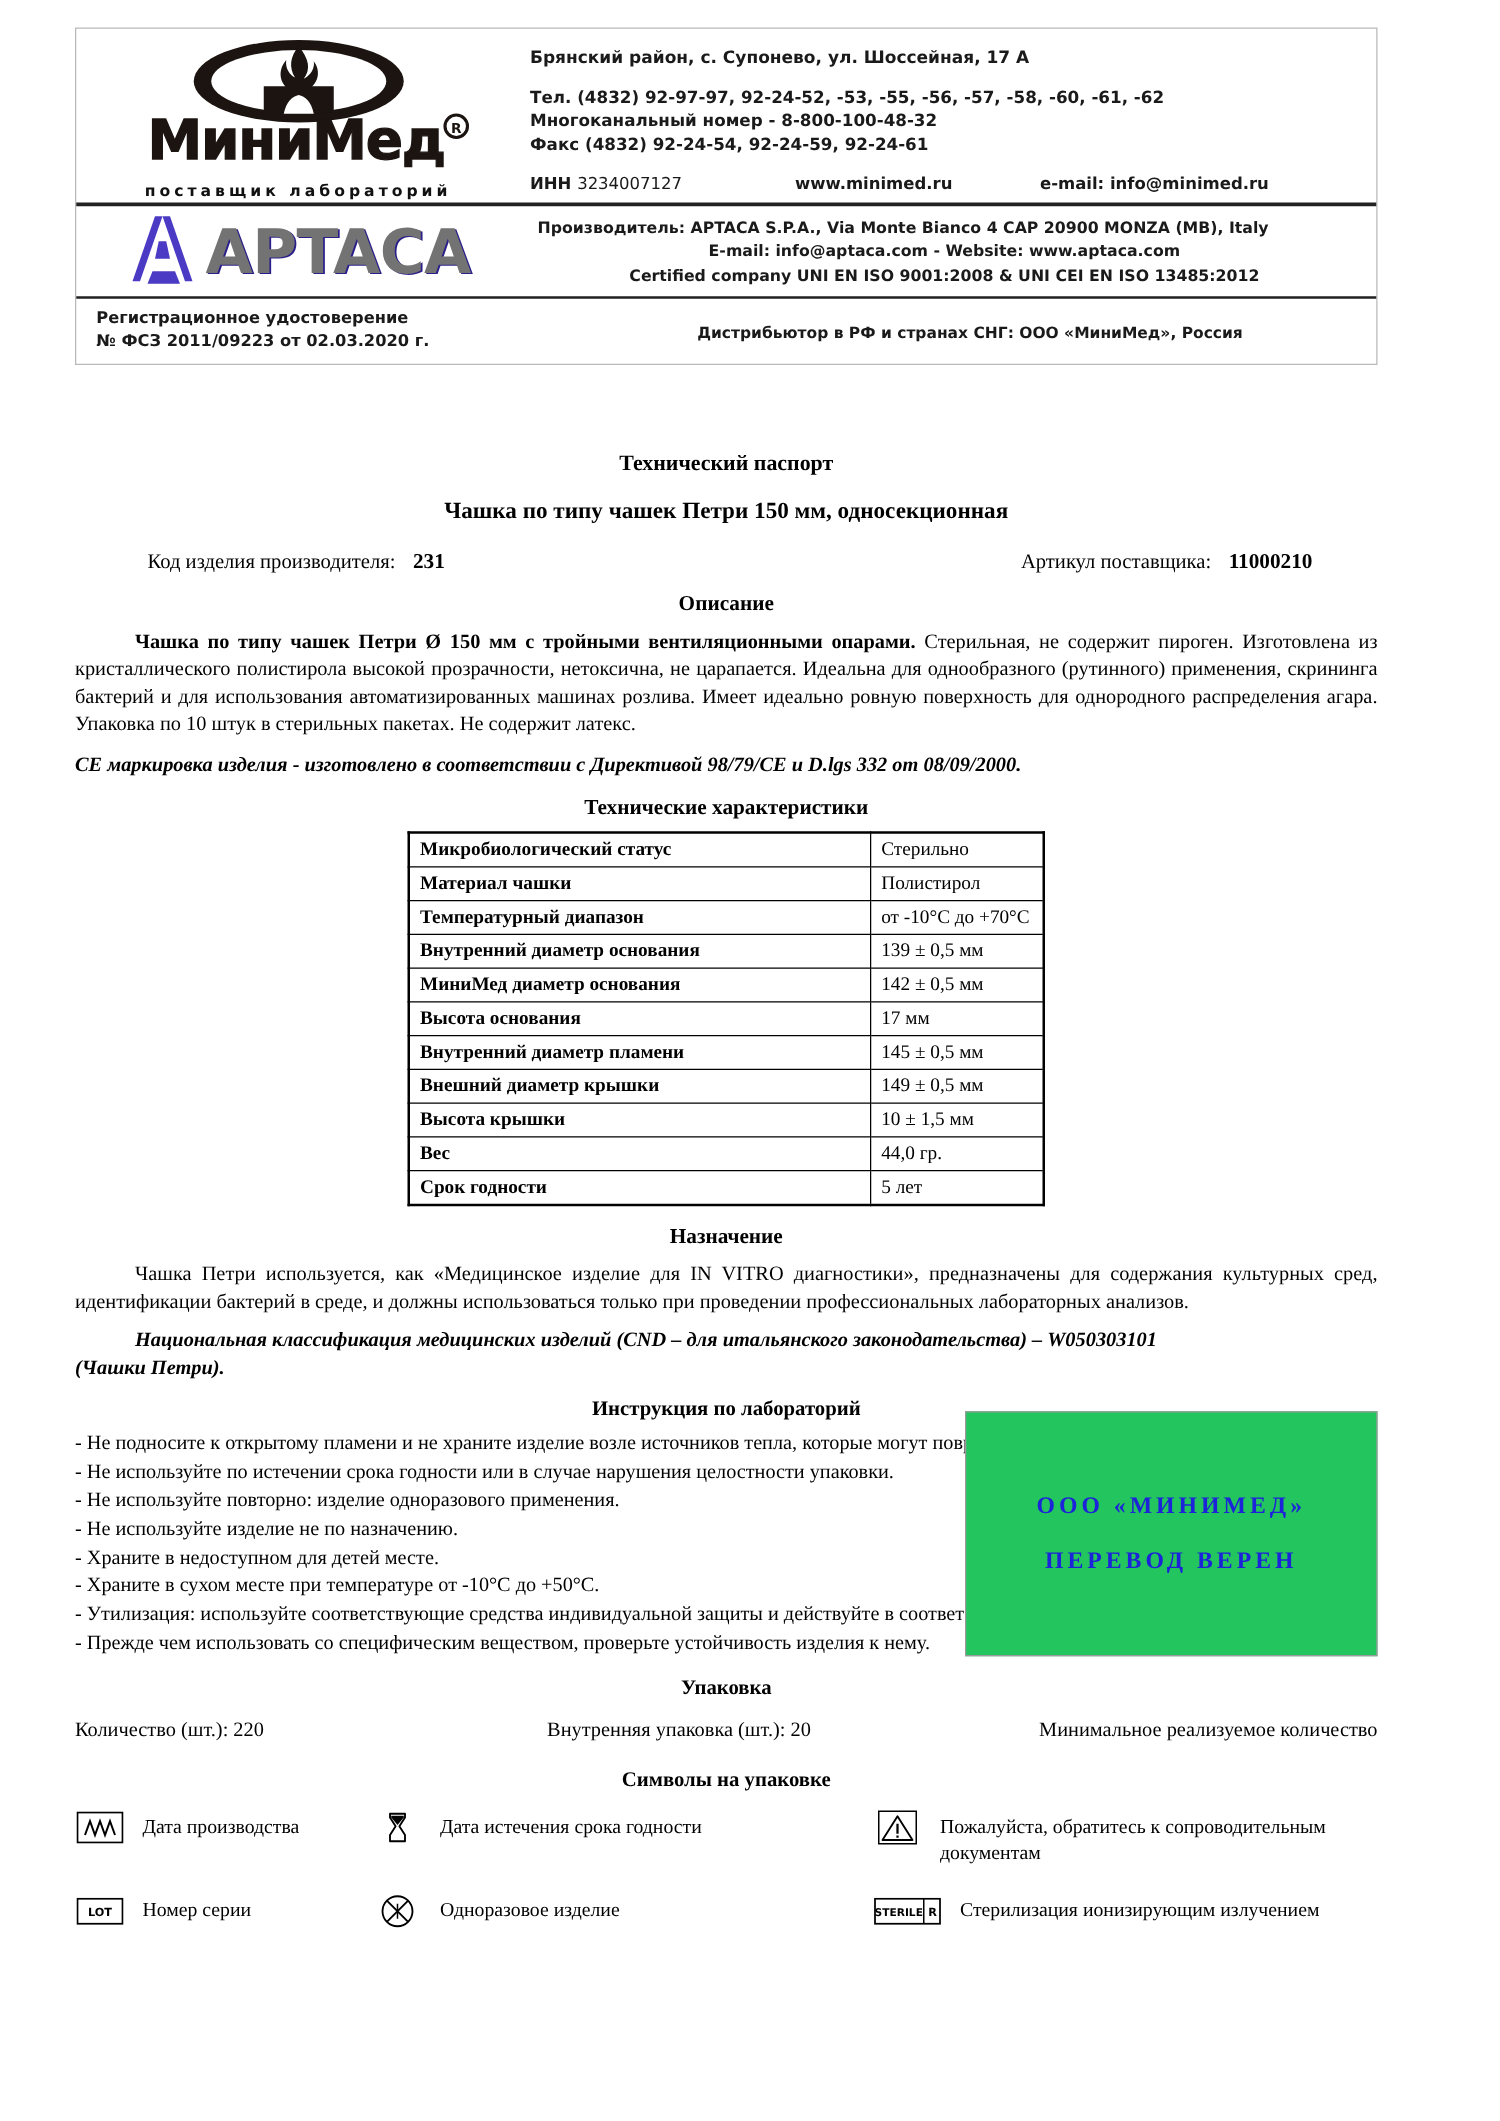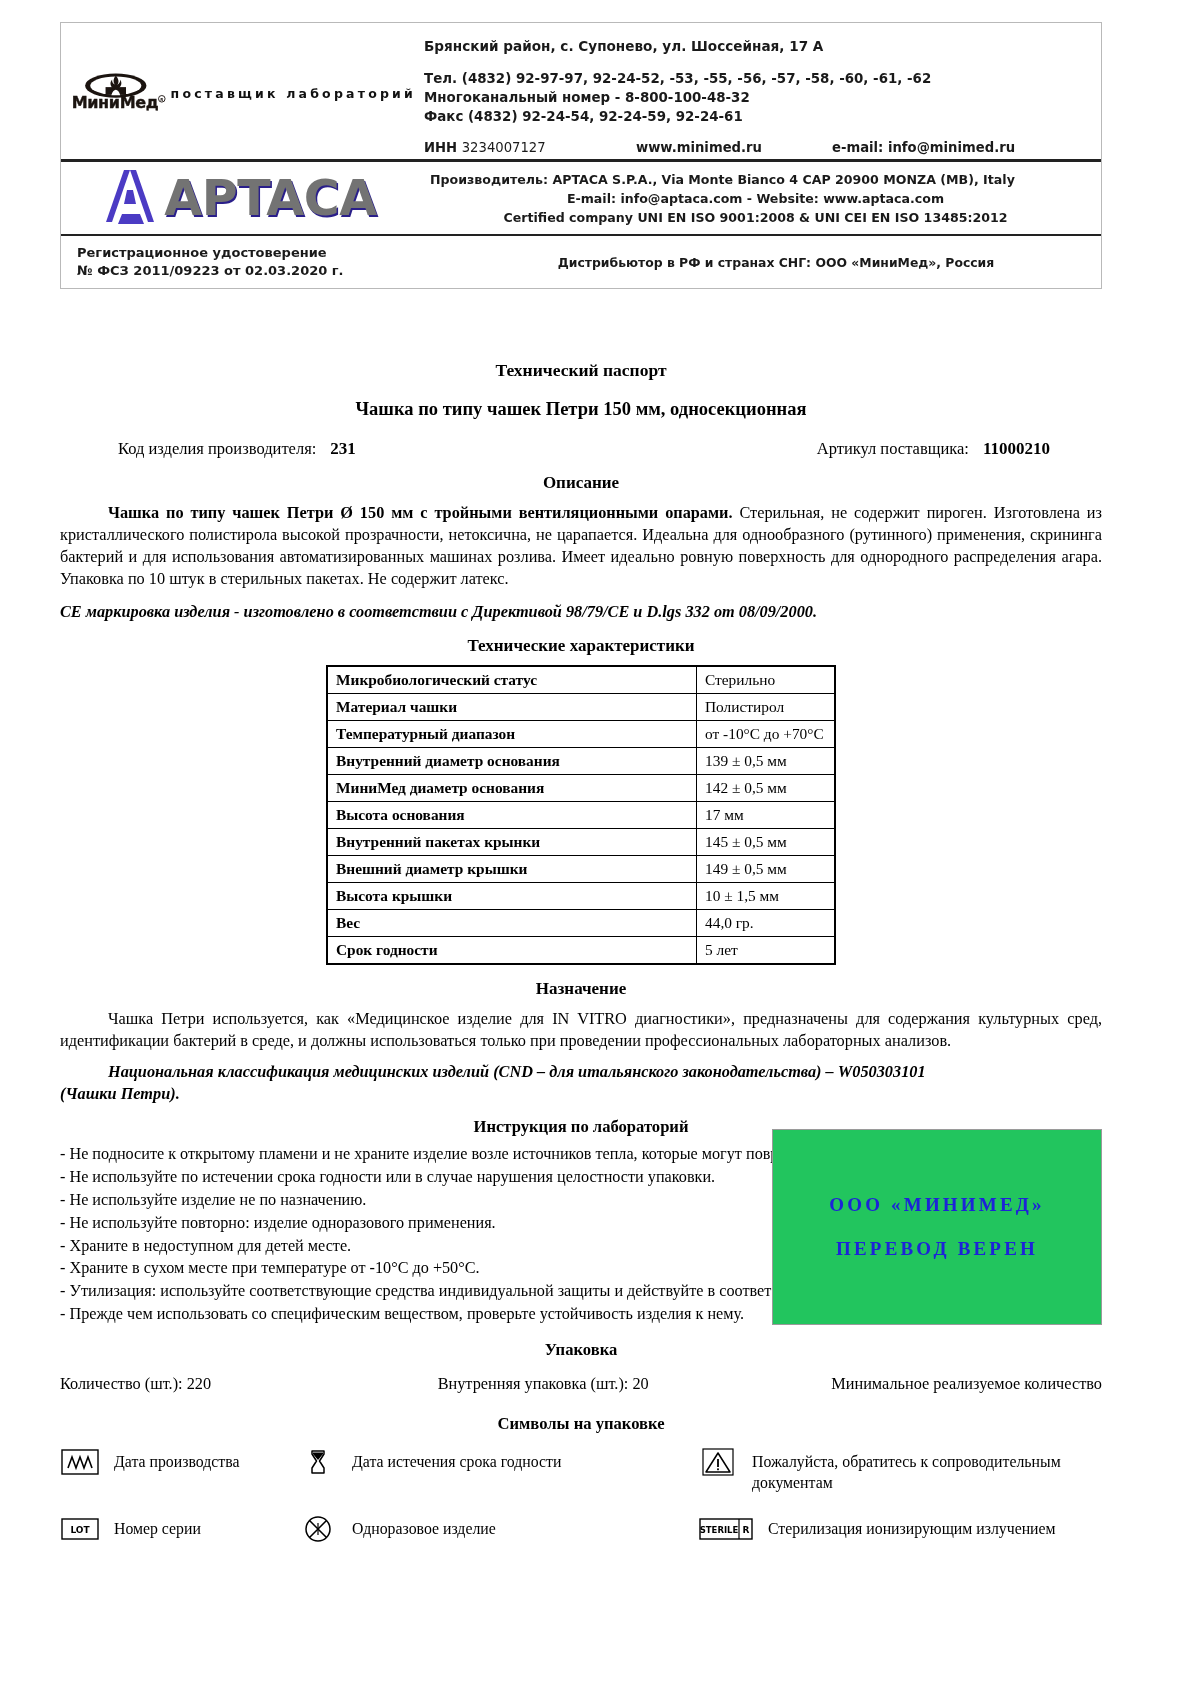--- a/index.html
+++ b/index.html
@@ -15,21 +15,21 @@
   
   .letterhead{
     position:absolute;left:60px;top:22px;width:1042px;
     border:1px solid #b9b9b9;
     box-sizing:border-box;
   }
   .lh-row1{display:flex;align-items:stretch;}
   .lh-logo{
     width:355px;box-sizing:border-box;
     padding:6px 0 2px 0;
-    display:flex;align-items:center;justify-content:center;
+    display:flex;flex-direction:column;align-items:center;justify-content:center;
   }
   .logo-mark{width:300px;height:115px;display:block;}
   .logo-tag{
     font-family:"DejaVu Sans", sans-serif;
     font-size:12.5px;font-weight:700;letter-spacing:3.2px;
     color:#111;margin-top:1px;white-space:nowrap;
   }
   .lh-contacts{
     flex:1;box-sizing:border-box;
     padding:14px 6px 4px 8px;
@@ -277,21 +277,21 @@
           </tr>
         <tr>
             <td class="k">МиниМед диаметр основания</td>
             <td class="v">142 ± 0,5 мм</td>
           </tr>
         <tr>
             <td class="k">Высота основания</td>
             <td class="v">17 мм</td>
           </tr>
         <tr>
-            <td class="k">Внутренний пакетах крынки</td>
+            <td class="k">Внутренний диаметр пламени</td>
             <td class="v">145 ± 0,5 мм</td>
           </tr>
         <tr>
             <td class="k">Внешний диаметр крышки</td>
             <td class="v">149 ± 0,5 мм</td>
           </tr>
         <tr>
             <td class="k">Высота крышки</td>
             <td class="v">10 ± 1,5 мм</td>
           </tr>
@@ -315,22 +315,22 @@
     <div class="instr-wrap">
       <div class="stamp">
         <div class="l">ООО «МИНИМЕД»</div>
         <div class="l">ПЕРЕВОД  ВЕРЕН</div>
       </div>
 
       <div class="instr-head">Инструкция по лабораторий</div>
       <ul class="instr">
         <li class="dash-b" style="font-weight:400;">- Не подносите к открытому пламени и не храните изделие возле источников тепла, которые могут повредить изделие.</li>
         <li>- Не используйте по истечении срока годности или в случае нарушения целостности упаковки.</li>
+        <li>- Не используйте повторно: изделие одноразового применения.</li>
         <li>- Не используйте изделие не по назначению.</li>
-        <li>- Не используйте повторно: изделие одноразового применения.</li>
         <li>- Храните в недоступном для детей месте.</li>
         <li>- Храните в сухом месте при температуре от -10°C до +50°C.</li>
         <li class="wide">- Утилизация: используйте соответствующие средства индивидуальной защиты и действуйте в соответствии с действующими правилами.</li>
         <li>- Прежде чем использовать со специфическим веществом, проверьте устойчивость изделия к нему.</li>
       </ul>
     </div>
 
     <div class="pack-head">Упаковка</div>
     <div class="pack-row">
       <div class="cell">Количество (шт.): 220</div>

